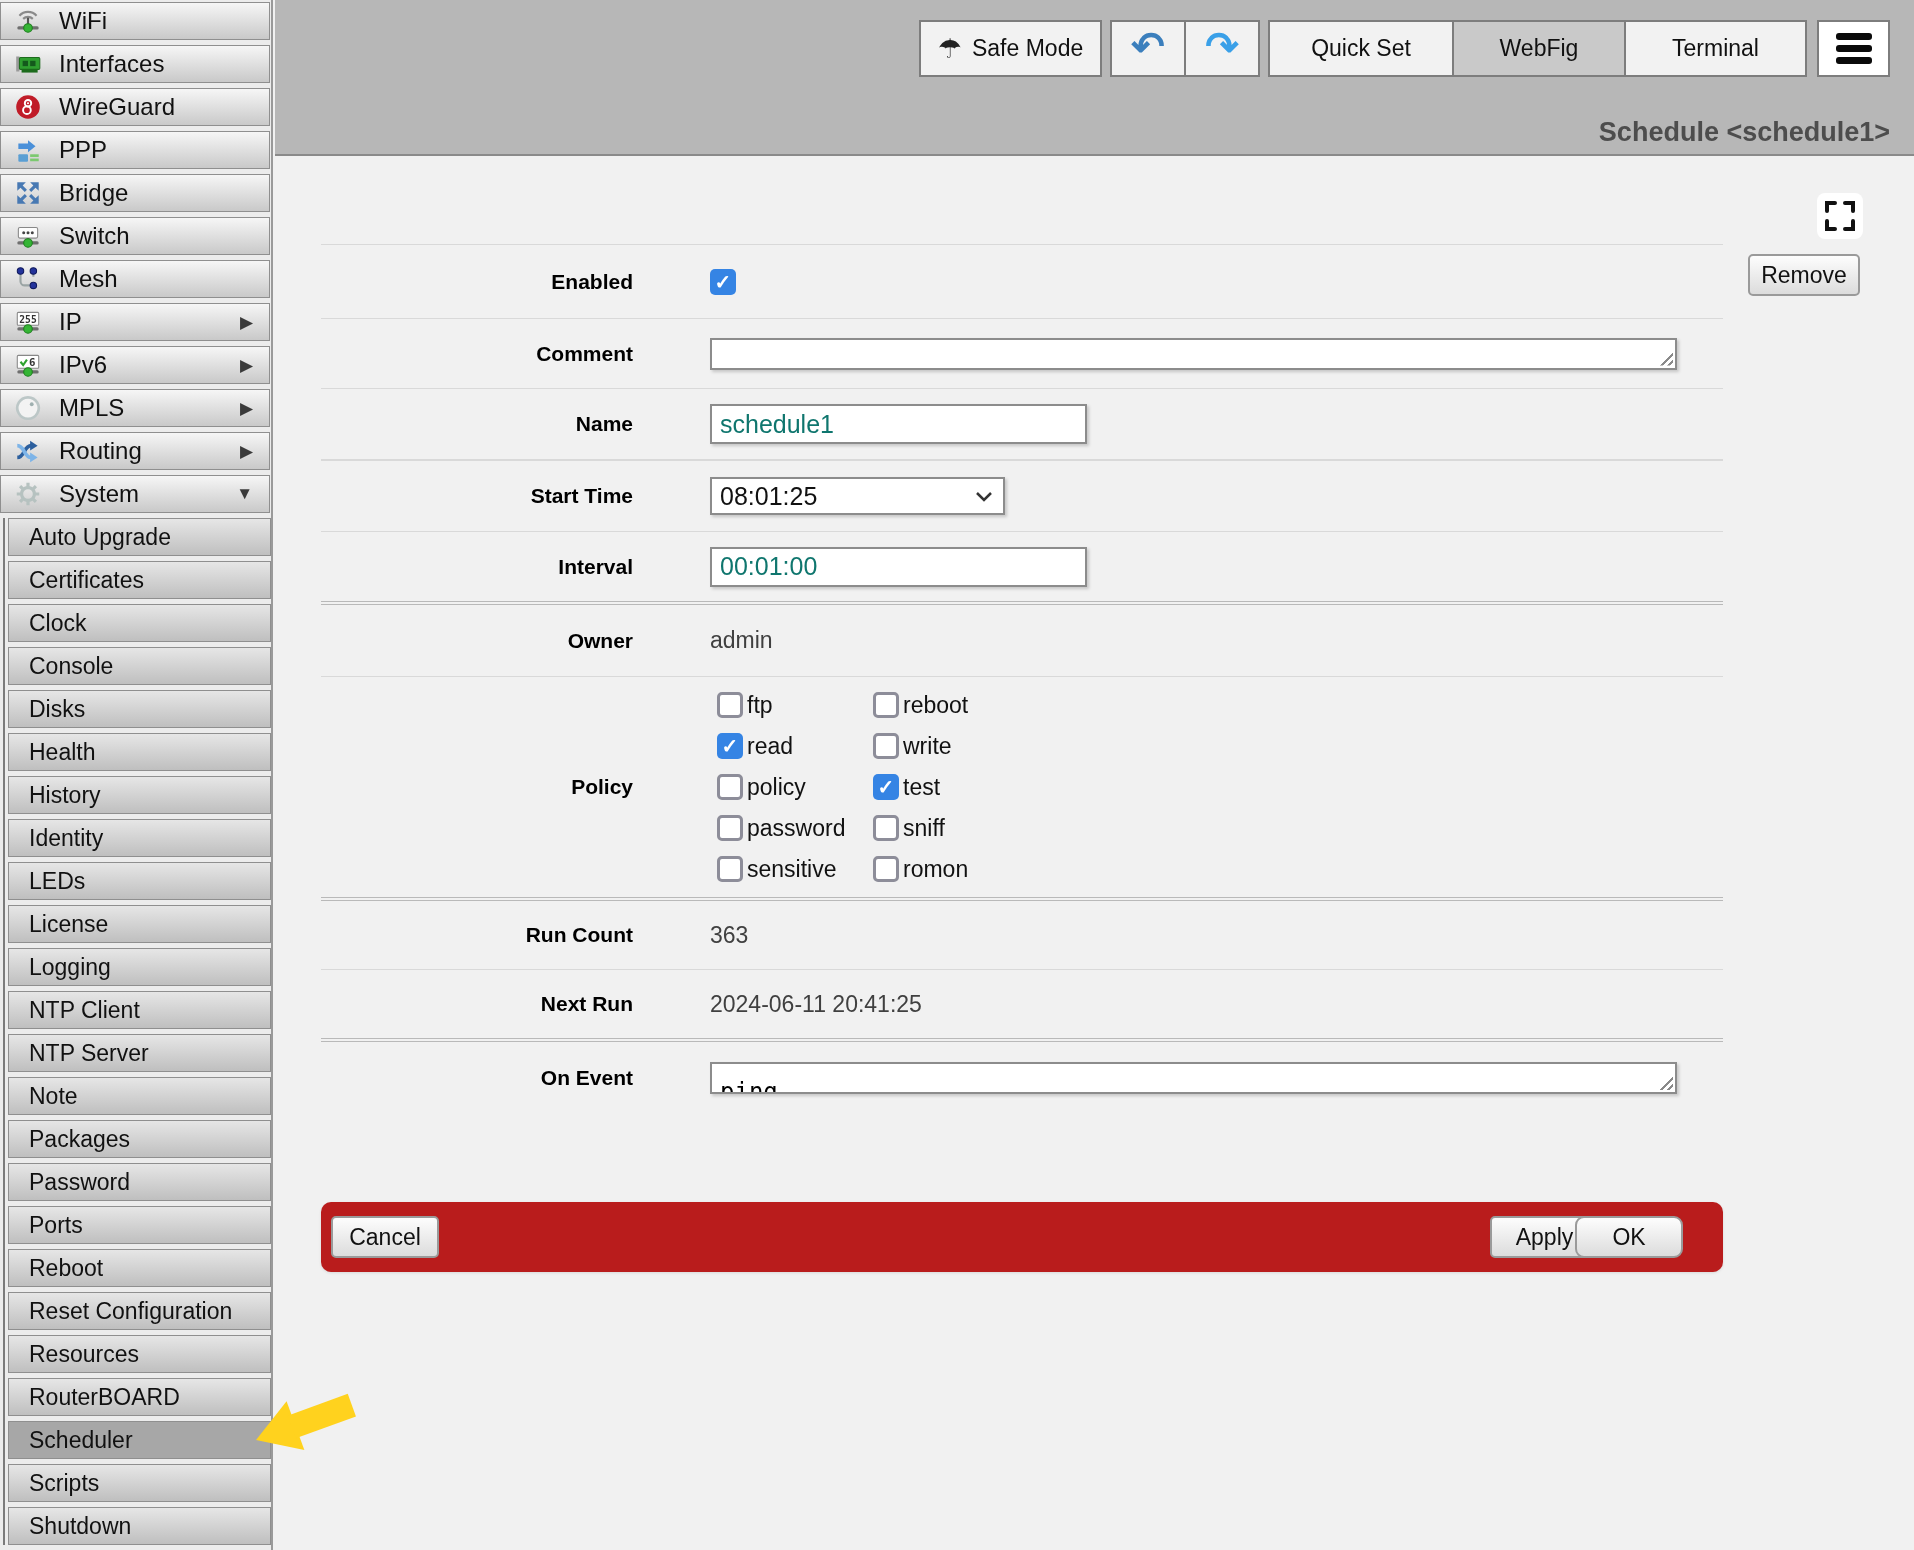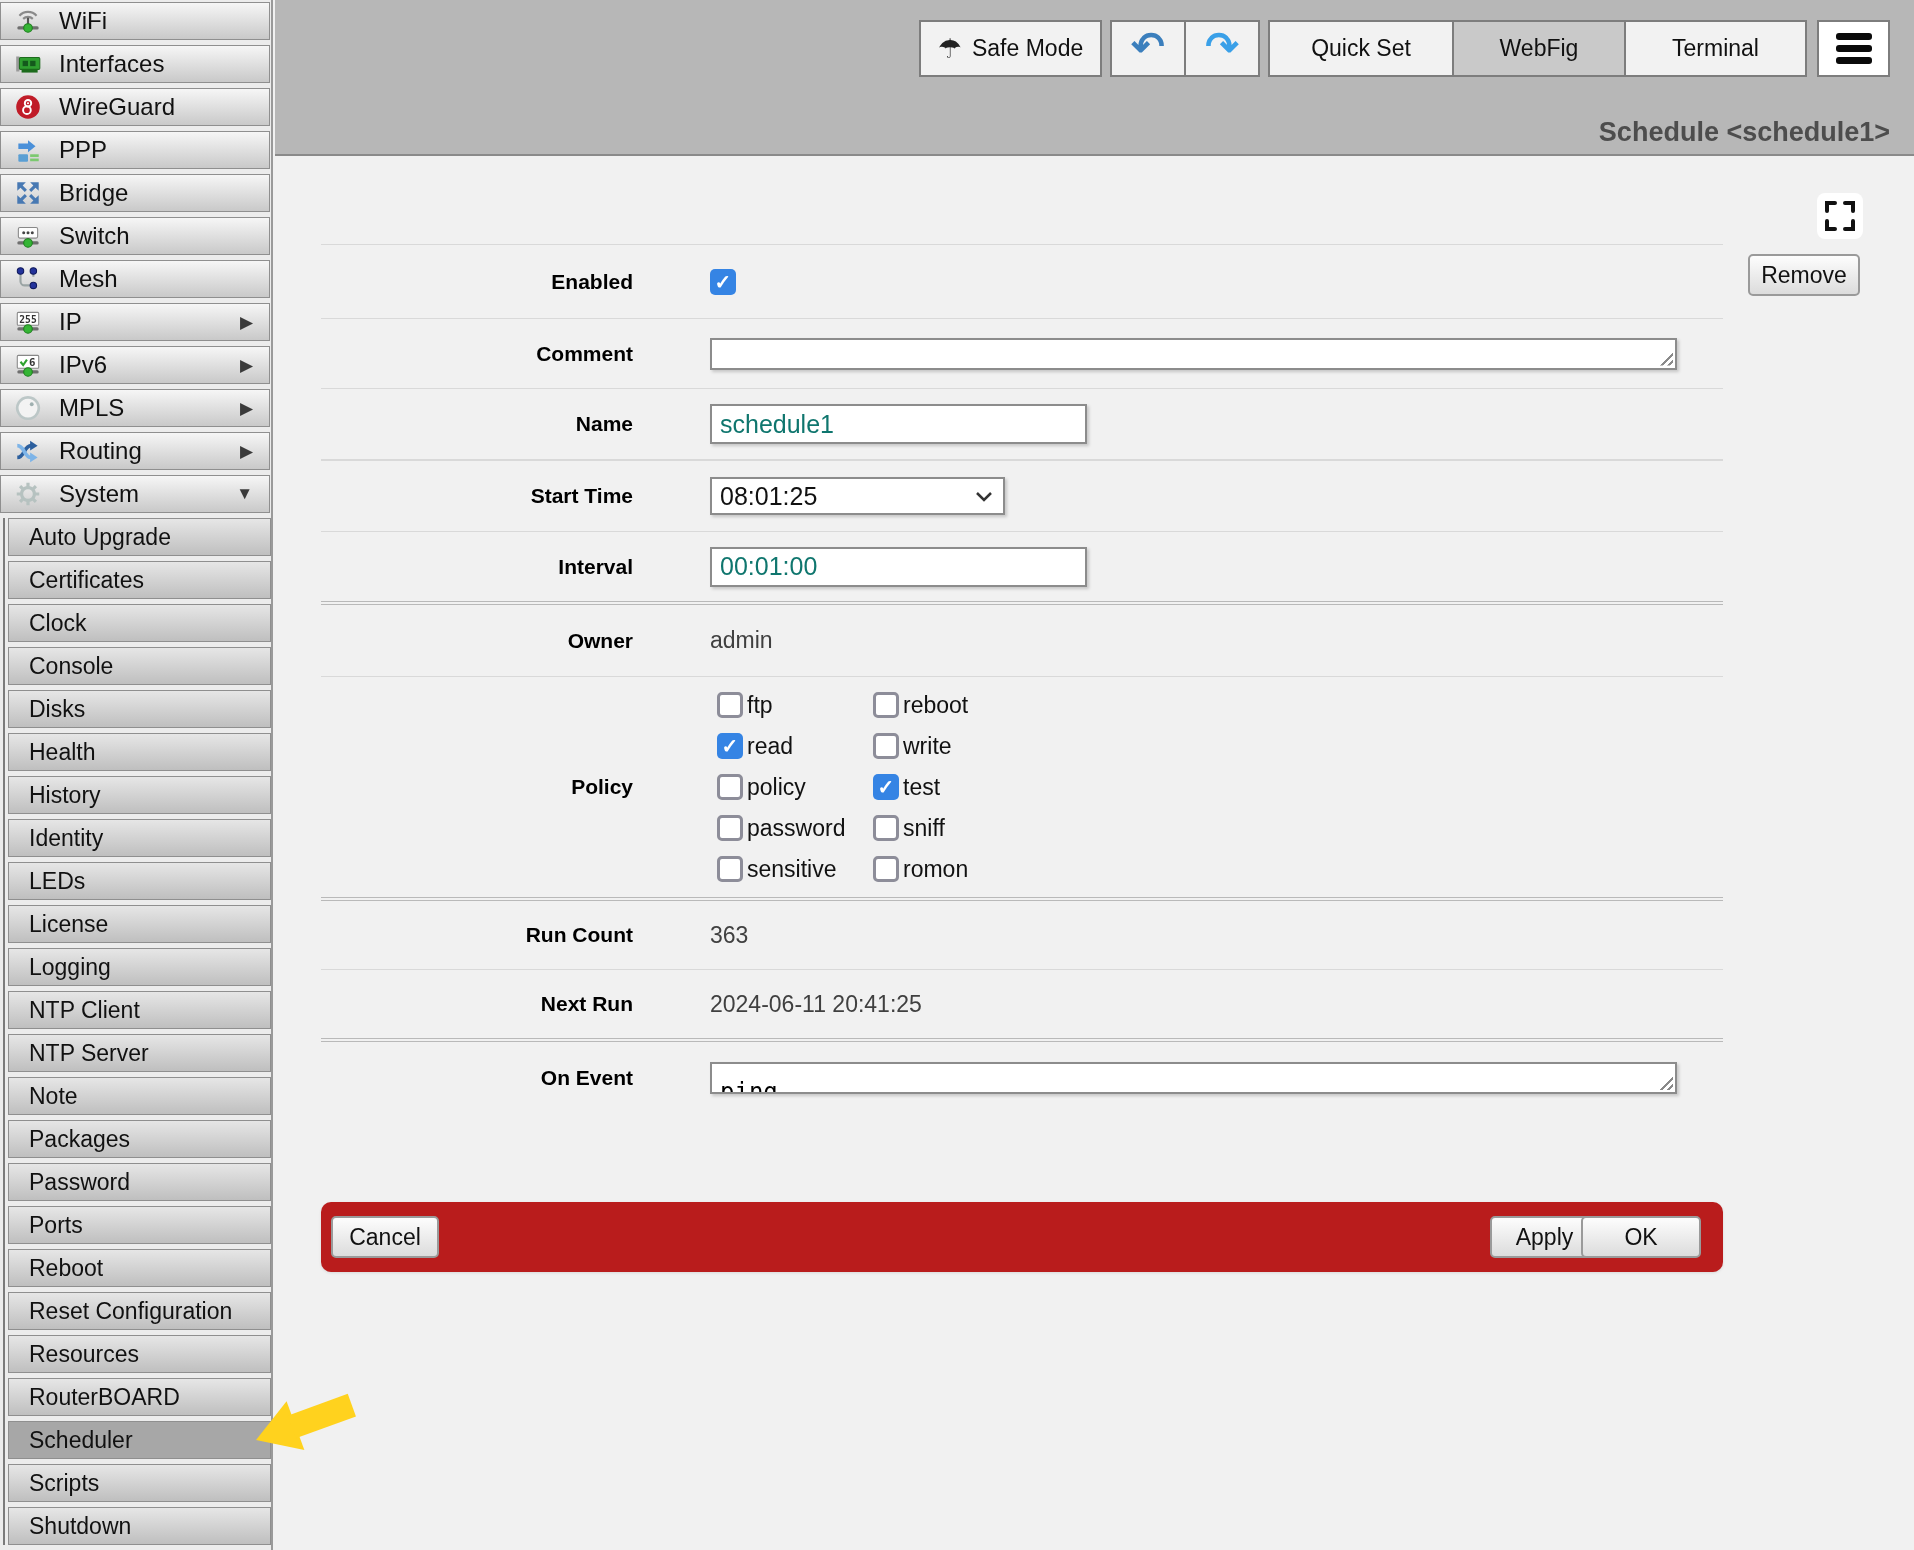--- a/index.html
+++ b/index.html
@@ -125,21 +125,21 @@
   .policy-grid { margin-left:77px; padding-left:7px; display:flex; }
   .pcol { width:156px; display:flex; flex-direction:column; }
   .pcol + .pcol { width:auto; }
   .pitem { height:41px; display:flex; align-items:center; gap:4px; font-size:23px; }
   .btnbar {
     position:absolute; left:46px; top:1044px; width:1402px; height:70px;
     background:#b91c1c; border-radius:10px; box-shadow:0 1px 3px rgba(0,0,0,0.10);padding-left:12px;
   }
   .cancel-btn { position:absolute; left:10px;  top:14px; width:108px; height:42px; }
   .apply-btn  { position:absolute; right:124px; top:14px; width:109px; height:42px; }
-  .ok-btn     { position:absolute; right:22px;  top:14px; width:120px; height:42px; }
+  .ok-btn     { position:absolute; right:40px;  top:14px; width:108px; height:42px;border-radius:9px; }
   .yellow-arrow { position:absolute; left:248px; top:1392px; z-index:20; pointer-events:none; }
 </style>
 </head>
 <body>
 
 <nav class="sidebar">
   <div id="top-items">
       <div class="side-item">
         <span class="sicon">
           <svg viewBox="0 0 28 28">

